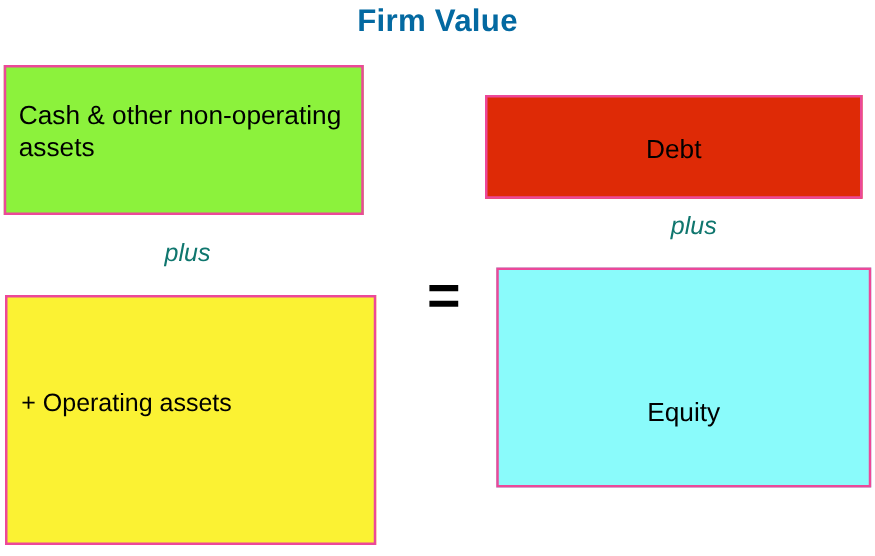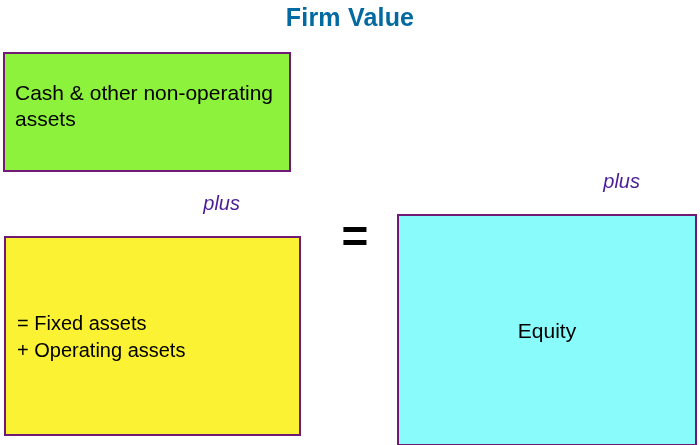--- a/index.html
+++ b/index.html
@@ -28,21 +28,21 @@
     font-size: 25px;
     font-weight: bold;
     color: #0369a1;
     letter-spacing: 0.2px;
   }
 
   
   .box {
     position: absolute;
     box-sizing: border-box;
-    border: 2px solid #701a75;
+    border: 2px solid #ec4899;
     color: #000000;
   }
 
   
   .box-green {
     left: 3px;
     top: 52px;
     width: 288px;
     height: 120px;
     background: #8CF23C;
@@ -60,21 +60,21 @@
     left: 388px;
     top: 76px;
     width: 302px;
     height: 83px;
     background: #DE2A06;
   }
   .box-cyan {
     left: 397px;
     top: 214px;
     width: 300px;
-    height: 232px;
+    height: 176px;
     background: #8AFBFB;
   }
 
   
   .green-text {
     position: absolute;
     left: 10px;
     top: 26px;
     width: 268px;
     font-size: 21px;
@@ -100,22 +100,22 @@
     font-size: 21px;
   }
   .red-label { top: 30px; }
   .cyan-label { top: 103px; }
 
   
   .plus {
     position: absolute;
     font-style: italic;
     font-size: 20px;
-    color: #4c1d95;
-    text-align: right;
+    color: #0f766e;
+    text-align: center;
   }
   .plus-left {
     left: 60px;
     top: 192px;
     width: 180px;
   }
   .plus-right {
     left: 470px;
     top: 170px;
     width: 170px;
@@ -141,27 +141,29 @@
   <div class="title">Firm Value</div>
 
   <div class="box box-green">
     <div class="green-text">Cash &amp; other non-operating assets</div>
   </div>
 
   <div class="plus plus-left">plus</div>
 
   <div class="box box-yellow">
     <div class="yellow-text">
-      <div>= Fixed assets</div>
       <div>+ Operating assets</div>
     </div>
   </div>
 
   <div class="equals">=</div>
 
+  <div class="box box-red">
+    <div class="centered-label red-label">Debt</div>
+  </div>
 
   <div class="plus plus-right">plus</div>
 
   <div class="box box-cyan">
     <div class="centered-label cyan-label">Equity</div>
   </div>
 
 </div>
 
 </body></html>

